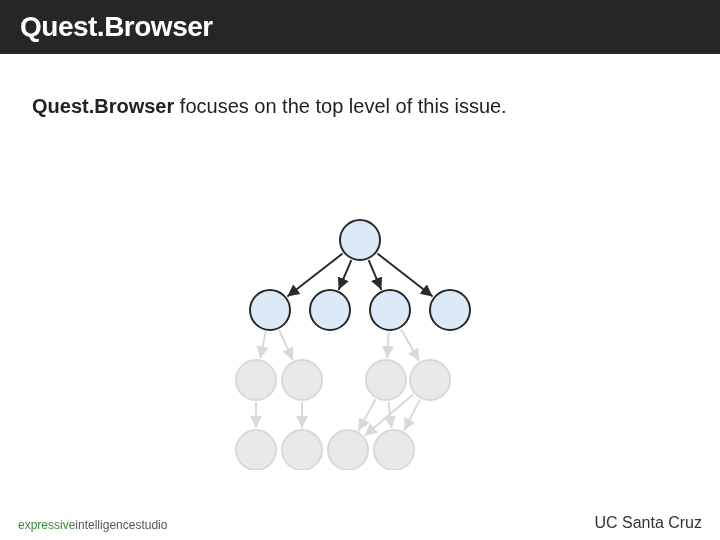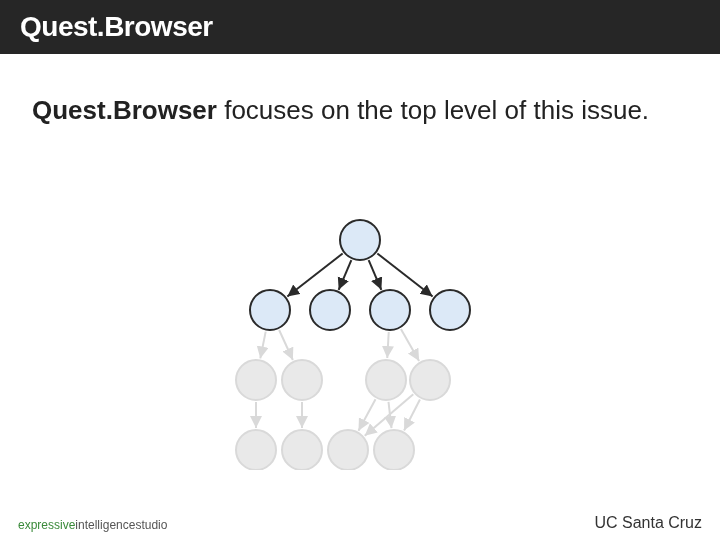--- a/index.html
+++ b/index.html
@@ -1,21 +1,21 @@
 <!DOCTYPE html>
 <html><head>
 <meta charset="utf-8">
 <style>
   * { box-sizing: border-box; margin: 0; padding: 0; }
   html, body { width: 720px; height: 540px; font-family: "Segoe UI", "Helvetica Neue", Arial, sans-serif; background: #fff; overflow: hidden; }
   .slide { position: relative; width: 720px; height: 540px; }
   .titlebar { background: #262626; color: #fff; height: 54px; display: flex; align-items: center; padding-left: 20px; }
   .titlebar h1 { font-size: 28px; font-weight: 700; letter-spacing: -0.5px; }
   .body { padding: 40px 32px 0 32px; }
-  .body p { font-size: 26px; line-height: 1.25; color: #222; }
+  .body p { font-size: 20px; line-height: 1.25; color: #222; }
   .body p .bold { font-weight: 700; }
   .diagram { position: absolute; left: 50%; top: 210px; transform: translateX(-50%); width: 300px; height: 260px; }
   .footer { position: absolute; bottom: 8px; left: 0; right: 0; display: flex; justify-content: space-between; align-items: flex-end; padding: 0 18px; font-size: 12px; gap: 39px; }
   .footer .left .w1 { color: #3a8a3a; }
   .footer .left .w2 { color: #555; }
   .footer .left .w3 { color: #555; }
   .footer .right { color: #333; font-size: 16px; }
   svg { display: block; }
 </style>
 </head>

